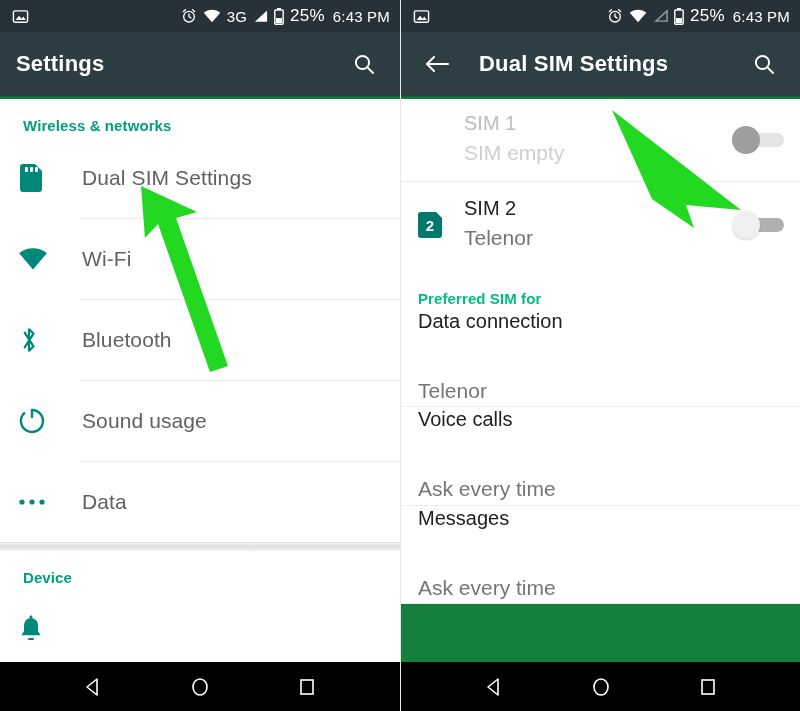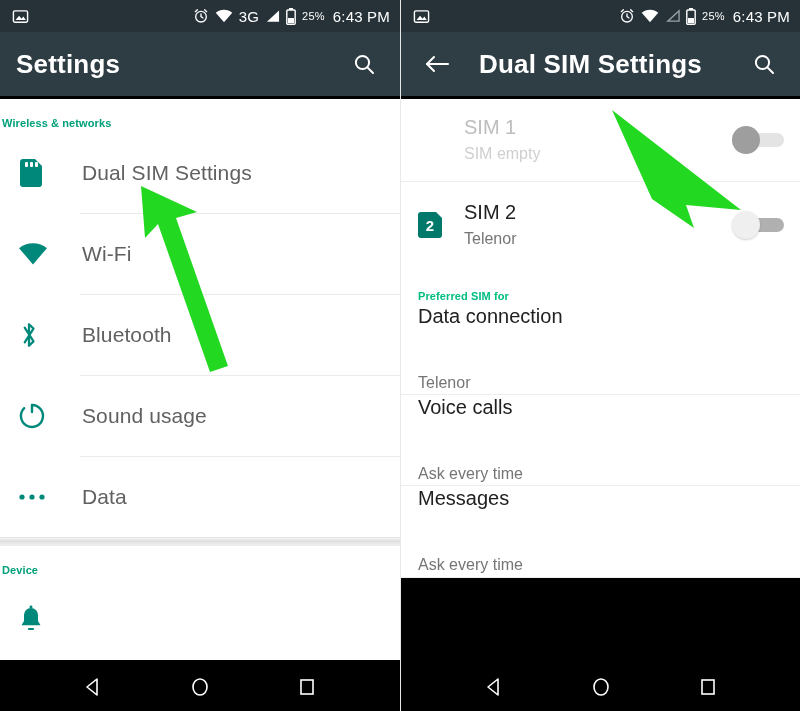--- a/index.html
+++ b/index.html
@@ -10,21 +10,21 @@
     overflow: hidden;
   }
   .screen {
     position: relative;
     width: 800px; height: 711px;
     display: flex;
   }
   .panel {
     position: relative;
     width: 400px; height: 711px;
-    background: #000000;
+    background: #15803d;
     overflow: hidden;
   }
   .panel--right { border-left: 1px solid #e8e8e8; }
 
   
   .statusbar {
     height: 32px;
     background: #263238;
     display: flex;
     align-items: center;
@@ -32,59 +32,59 @@
     color: #ffffff;
   }
   .statusbar .sb-left { display: flex; align-items: center; }
   .statusbar .sb-right {
     margin-left: auto;
     display: flex;
     align-items: center;
     gap: 6px;
   }
   .sb-text { font-size: 15px; letter-spacing: 0.2px; font-family: "Liberation Sans", sans-serif; }
-  .sb-text.pct { font-size: 11px; }
+  .sb-text.pct { font-size: 17px; }
   .sb-text.time { font-size: 15px; margin-left: 2px; }
   .ico { display: inline-block; line-height: 0; }
 
   
   .toolbar {
     height: 64px;
     background: #2e3c43;
     display: flex;
     align-items: center;
     padding: 0 16px;
     box-shadow: 0 1px 0 rgba(0,0,0,0.08);
   }
   .toolbar--right { background: #2f3d44; }
   .toolbar .title {
     color: #ffffff;
-    font-size: 26px;
+    font-size: 22px;
     font-weight: bold;
     letter-spacing: 0.2px;
   }
   .toolbar .title--center { margin-left: 22px; }
   .toolbar .spacer { flex: 1; }
   .tb-btn {
     width: 40px; height: 40px;
     display: flex; align-items: center; justify-content: center;
     cursor: pointer;
   }
   .toolbar-shadow {
     height: 3px;
     background: linear-gradient(to bottom, rgba(0,0,0,0.16), rgba(0,0,0,0));
   }
 
   
   .content { position: relative; background: #fff; }
   .section-header {
     color: #00a07a;
-    font-size: 11px;
+    font-size: 15px;
     font-weight: bold;
-    padding: 18px 18px 4px 2px;
+    padding: 18px 18px 4px 23px;
     letter-spacing: 0.1px;
   }
   .section-header--right { color: #00bd82; padding-left: 17px; }
 
   .row {
     display: flex;
     align-items: center;
     min-height: 80px;
     padding: 0 18px;
     position: relative;
@@ -121,21 +121,21 @@
     align-items: center;
     padding: 0 16px 0 17px;
     min-height: 78px;
   }
   .srow .s-icon {
     width: 30px; flex: 0 0 30px;
     display: flex; align-items: center; justify-content: flex-start;
   }
   .srow .s-texts { display: flex; flex-direction: column; justify-content: center; margin-left: 16px; flex: 1; }
   .srow .s-title { font-size: 20px; color: #212121; line-height: 1.25; }
-  .srow .s-sub { font-size: 16px; color: #757575; line-height: 1.45; margin-top: 2px; }
+  .srow .s-sub { font-size: 21px; color: #757575; line-height: 1.45; margin-top: 2px; }
   .srow.dim .s-title { color: #bdbdbd; }
   .srow.dim .s-sub { color: #cfcfcf; }
 
   .srow--plain { padding-left: 17px; }
   .srow--plain .s-texts { margin-left: 0; gap: 40px; }
 
   .sdivider { height: 1px; background: #ededed; }
 
   
   .toggle {

